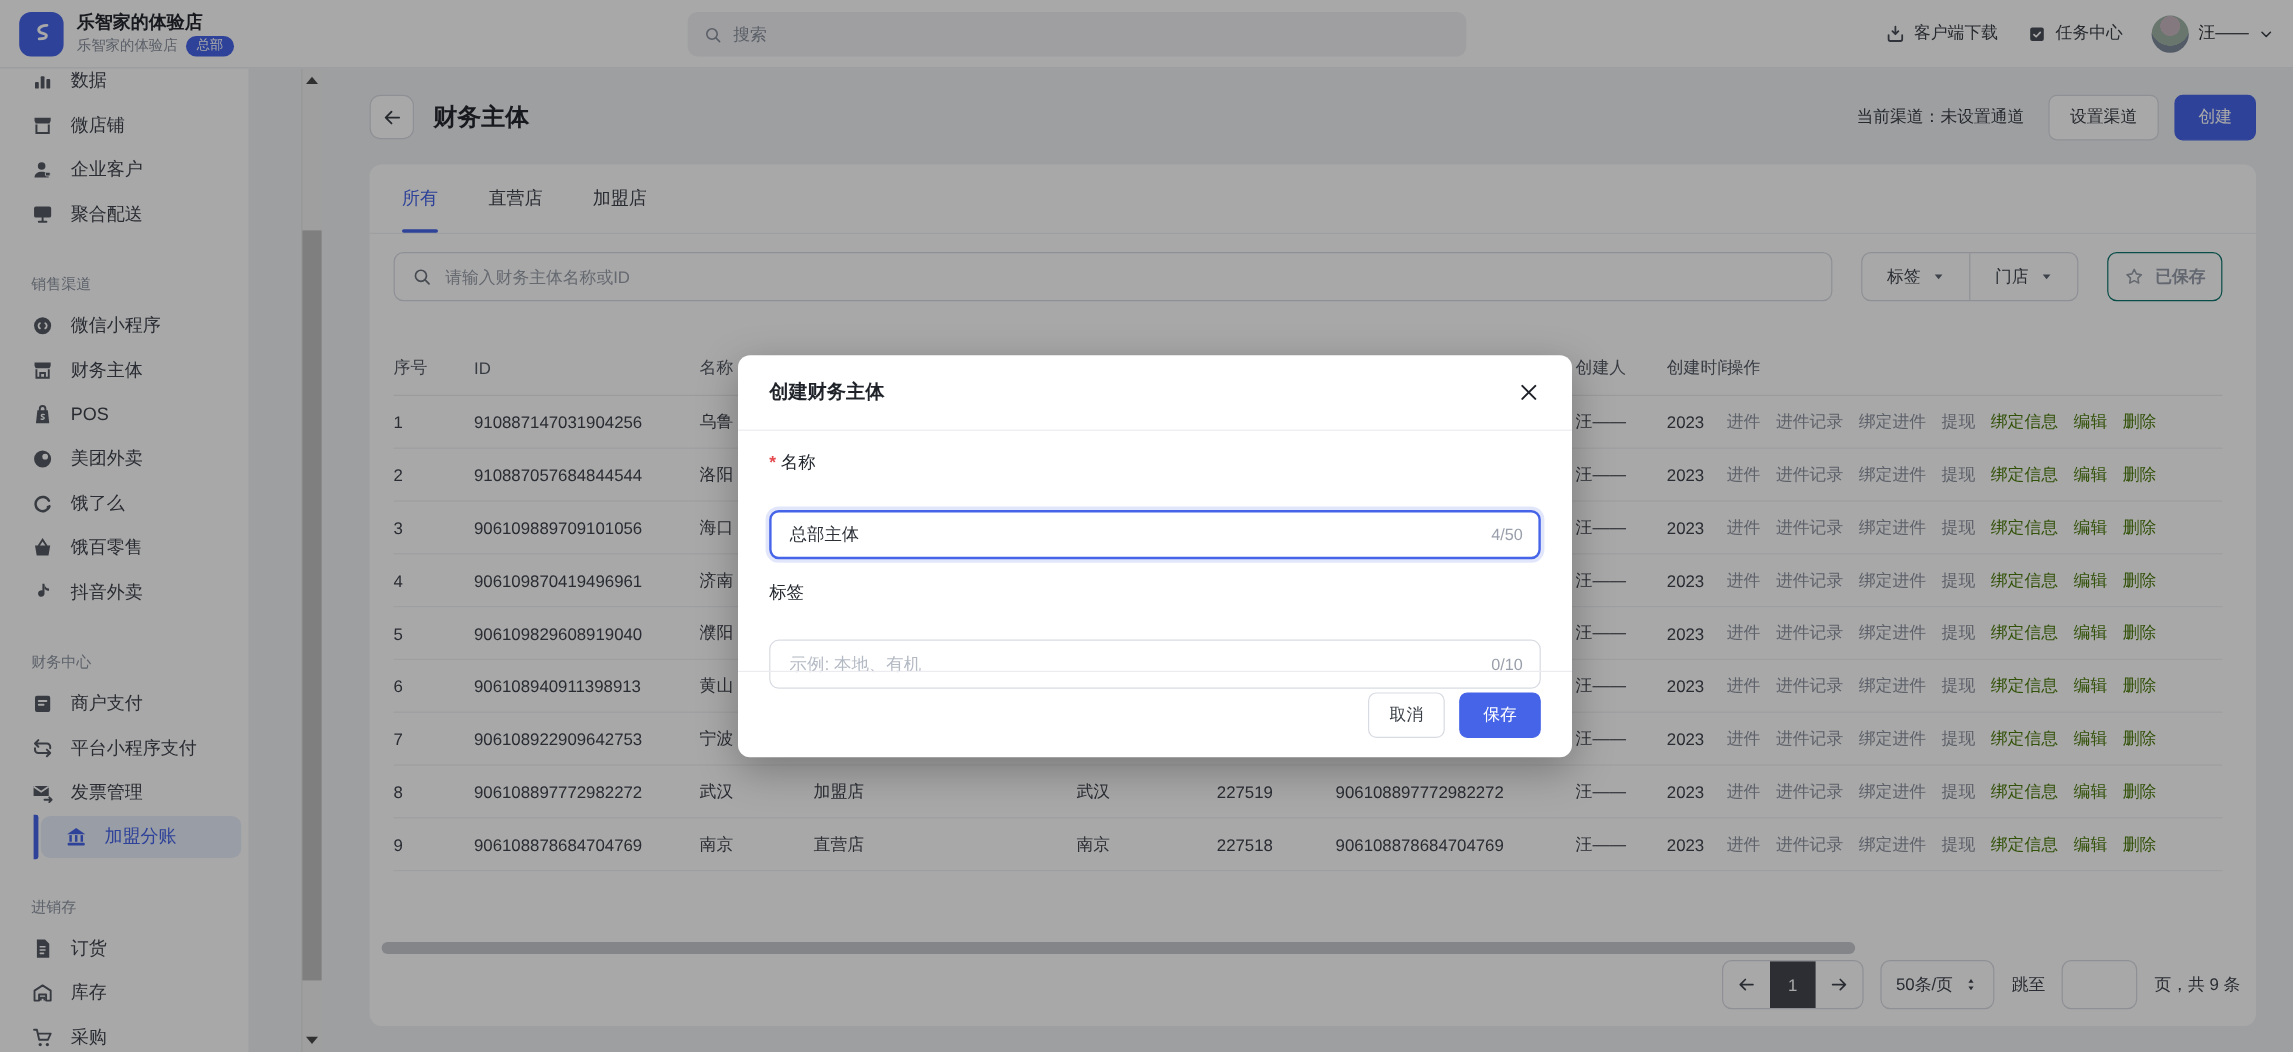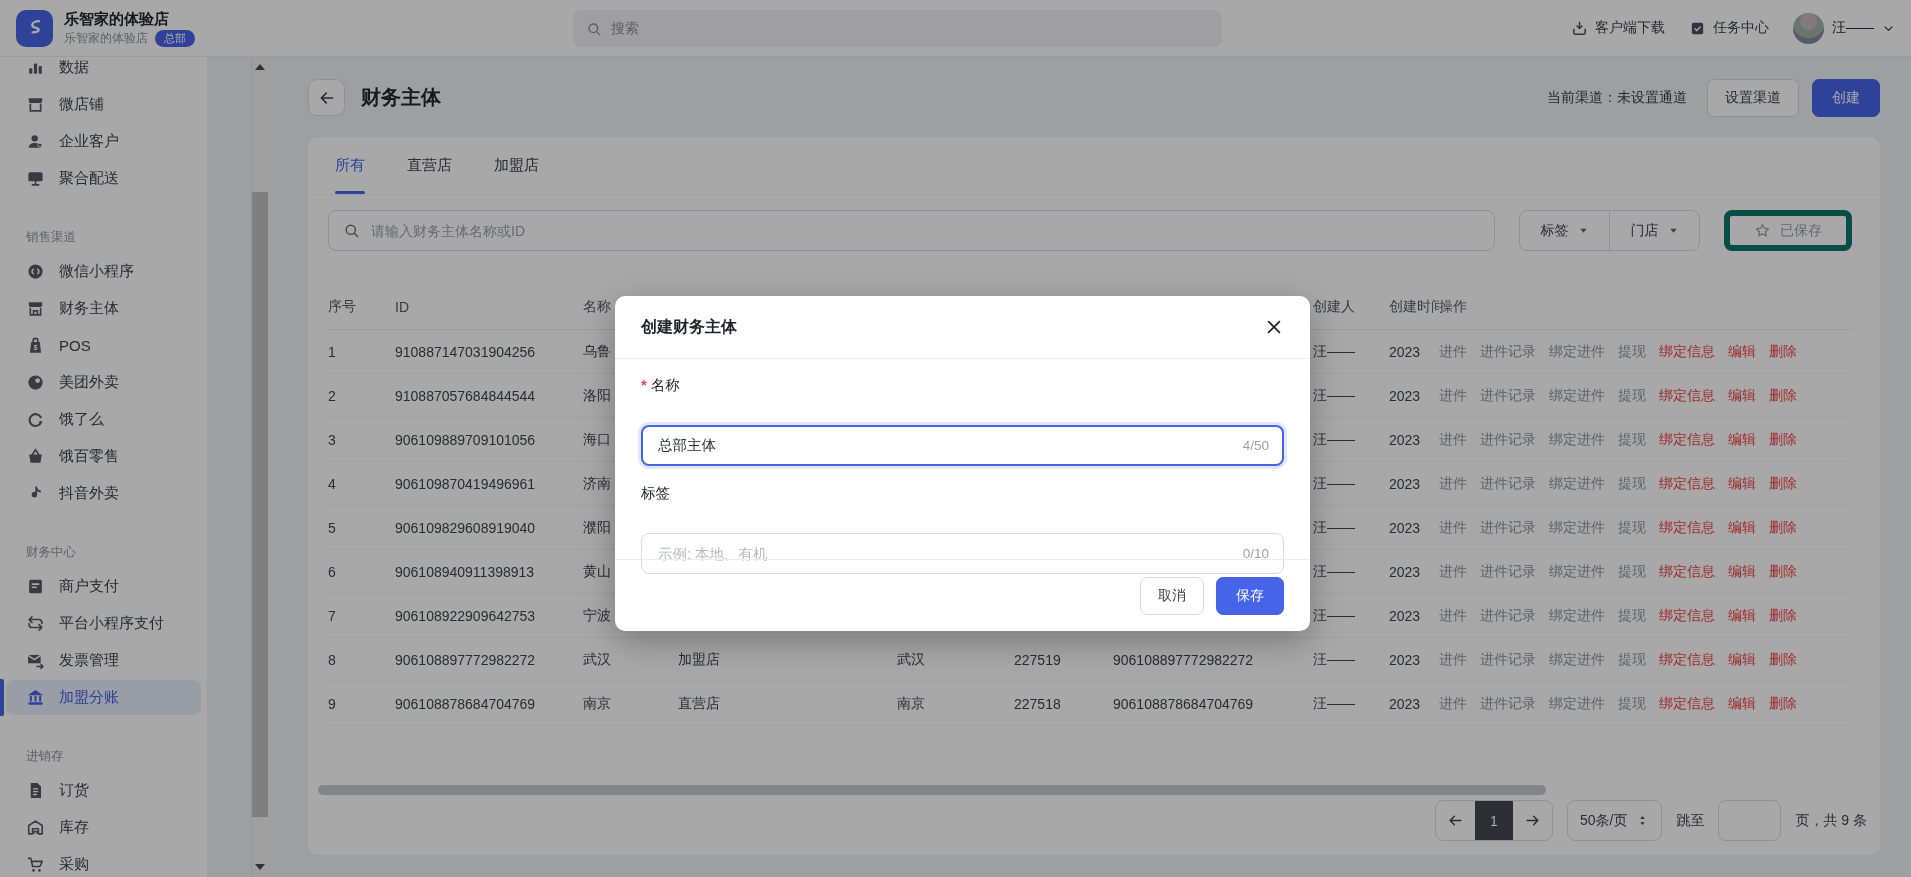--- a/index.html
+++ b/index.html
@@ -31,21 +31,21 @@
           background:radial-gradient(circle at 50% 28%,#c9b8c0 0 30%,#9fb3a8 31% 60%,#7d8b9b 61% 100%);}
   .user-name{font-size:14px;color:#23272e;}
   .user-chip .ic{width:13px;height:13px;color:#3a3f47;}
 
   
   .sidebar{position:absolute;left:0;top:57px;width:207px;bottom:0;background:#fff;overflow:hidden;z-index:4;}
   .side-list{position:absolute;left:0;right:0;top:-8px;}
   .side-item{height:37px;display:flex;align-items:center;gap:14px;padding-left:26px;font-size:15px;
              color:#3f444d;position:relative;cursor:pointer;}
   .side-item .ic{width:19px;height:19px;color:#555b64;}
-  .side-item.active{color:#4664e8;font-weight:500;}
+  .side-item.active{color:#4664e8;font-weight:500;margin-left:28px;}
   .side-item.active .ic{color:#4664e8;}
   .side-item.active::after{content:"";position:absolute;left:6px;right:6px;top:1px;bottom:1px;
                            background:#e9eefb;border-radius:8px;z-index:-1;}
   .side-item.active::before{content:"";position:absolute;left:0;top:0;bottom:0;width:4px;background:#4664e8;
                             border-radius:0 2px 2px 0;}
   .side-label{margin-top:24px;height:32px;display:flex;align-items:center;padding-left:26px;
               font-size:12.5px;color:#8f96a3;}
 
   
   .side-scroll{position:absolute;left:251px;top:57px;width:17px;bottom:0;background:#f1f1f1;
@@ -80,33 +80,33 @@
   .filter-row{position:absolute;top:73px;left:20px;right:28px;height:41px;display:flex;gap:24px;}
   .search-box{flex:1;border:1px solid #d8dbe2;border-radius:8px;display:flex;align-items:center;
               padding:0 14px;gap:9px;background:#fff;}
   .search-box .ic{width:17px;height:17px;color:#6b717c;}
   .search-box input{border:none;outline:none;flex:1;font-size:14px;color:#3f444d;background:transparent;}
   .search-box input::placeholder{color:#9aa0ab;}
   .seg-group{display:flex;border:1px solid #d8dbe2;border-radius:8px;width:181px;overflow:hidden;}
   .seg{flex:1;display:flex;align-items:center;justify-content:center;gap:9px;font-size:14px;color:#3f444d;cursor:pointer;}
   .seg:first-child{border-right:1px solid #d8dbe2;}
   .seg .ic{width:11px;height:11px;color:#5f6673;}
-  .saved-btn{width:128px;border:6px solid #0f766e;border-radius:8px;display:flex;align-items:center;
-             justify-content:center;gap:9px;font-size:14px;color:#979dab;cursor:pointer;background:#fff;}
+  .saved-btn{width:96px;border:1px solid #0f766e;border-radius:8px;display:flex;align-items:center;
+             justify-content:center;gap:9px;font-size:14px;color:#979dab;cursor:pointer;background:#fff;font-weight:bold;}
   .saved-btn .ic{width:17px;height:17px;color:#9aa0ab;}
 
   .table{position:absolute;top:147px;left:20px;right:28px;}
   .trow{display:grid;grid-template-columns:67px 188px 95px 219px 117px 99px 200px 76px 50px 1fr;
         align-items:center;height:44px;border-bottom:1px solid #f0f1f4;font-size:14px;color:#3f444d;}
   .trow.thead{height:46px;color:#555b66;font-weight:500;border-bottom:1px solid #e9ebef;}
   .tcell{white-space:nowrap;overflow:hidden;padding-right:8px;}
   .ops{display:flex;gap:13px;white-space:nowrap;}
   .op{cursor:pointer;}
   .op-grey{color:#8d93a0;}
-  .op-blue{color:#ef4444;}
+  .op-blue{color:#4d7c0f;}
 
   .hscroll{position:absolute;top:648px;left:10px;width:1228px;height:10px;border-radius:5px;background:#c7cad1;}
 
   .pagination{position:absolute;top:663px;right:13px;height:41px;display:flex;align-items:center;gap:14px;
               font-size:14px;color:#3f444d;}
   .pg-group{display:flex;height:41px;border:1px solid #d8dbe2;border-radius:8px;overflow:hidden;background:#fff;}
   .pg-btn{width:39px;display:flex;align-items:center;justify-content:center;cursor:pointer;}
   .pg-btn .ic{width:17px;height:17px;color:#3f444d;}
   .pg-num{width:38px;display:flex;align-items:center;justify-content:center;background:#43474f;color:#fff;
           font-size:14px;cursor:pointer;}

